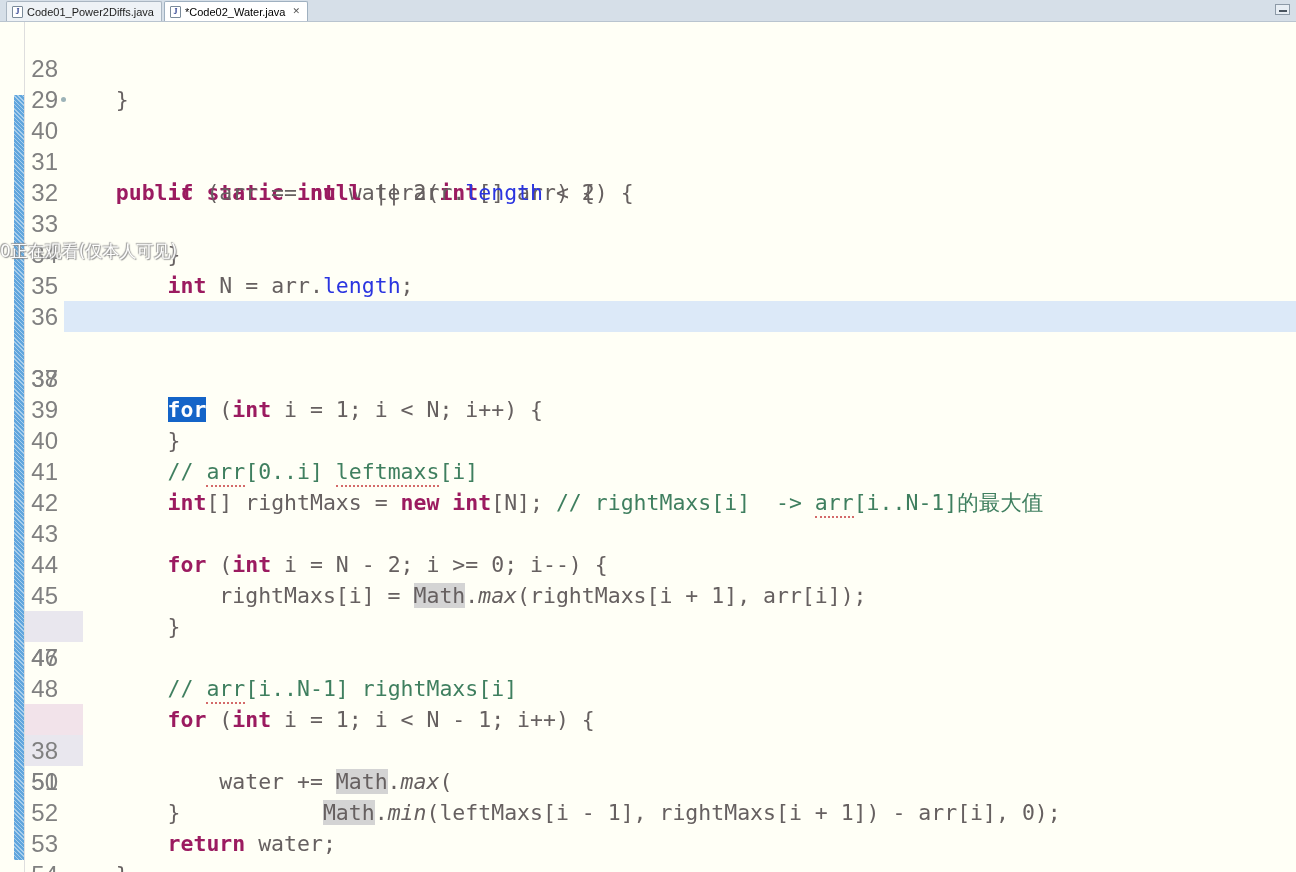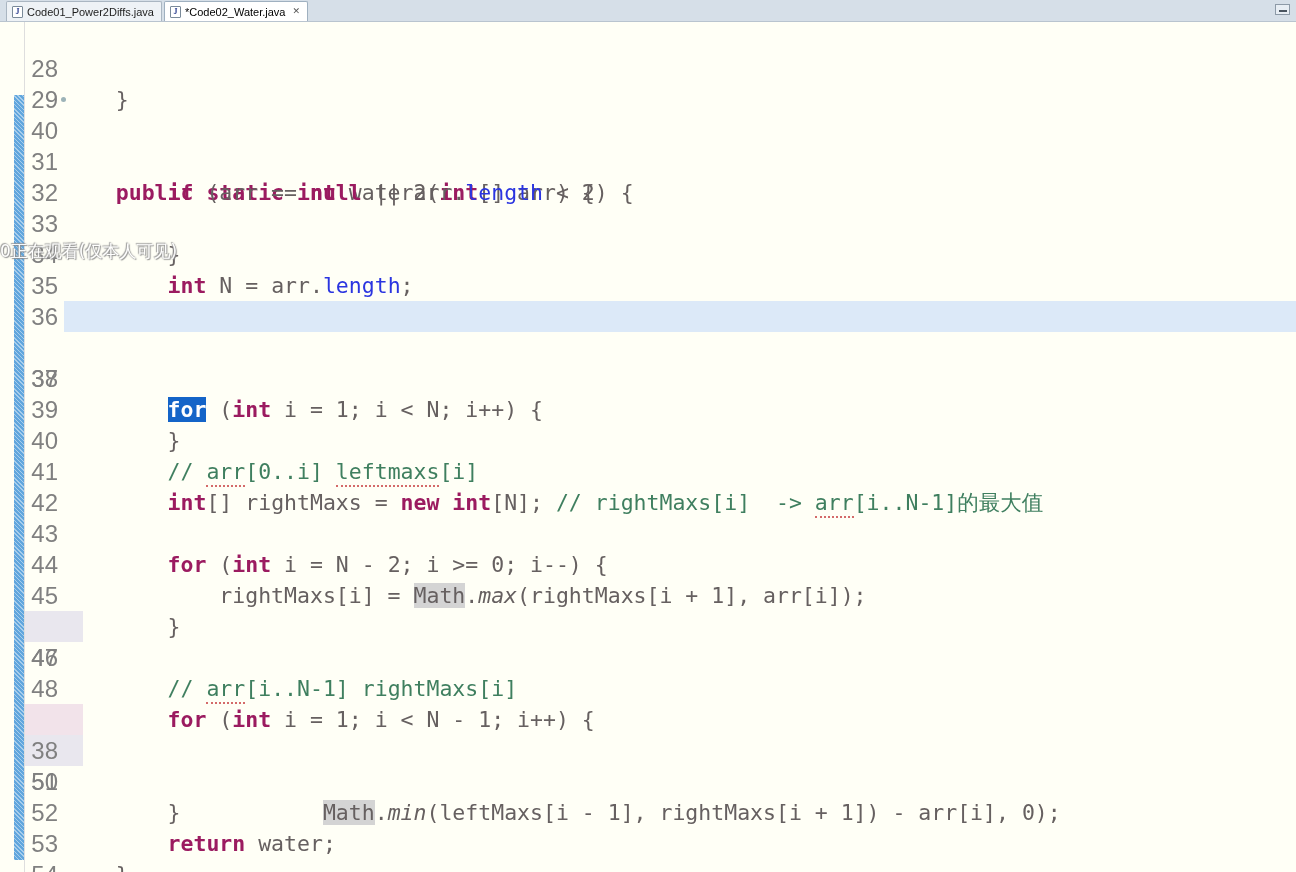--- a/index.html
+++ b/index.html
@@ -308,20 +308,21 @@
     </div>
 
     <div class="row" style="top:620px;position:absolute;width:1296px">
       <span class="ln">48</span>
       <span class="code">        <span class="kw">for</span> (<span class="kw">int</span> i = 1; i &lt; N - 1; i++) {</span>
     </div>
 
     <div class="row" style="top:651px;position:absolute;width:1296px">
       <span class="lnbg" style="background:#f2e3ea"></span>
       <span class="ln">38</span>
+      <span class="code">            water += <span class="occ">Math</span>.<span class="ital">max</span>(</span>
     </div>
 
     <div class="row" style="top:682px;position:absolute;width:1296px">
       <span class="lnbg" style="background:#e9e7ee"></span>
       <span class="ln">50</span>
       <span class="code">                    <span class="occ">Math</span>.<span class="ital">min</span>(leftMaxs[i - 1], rightMaxs[i + 1]) - arr[i], 0);</span>
     </div>
 
     <div class="row" style="top:713px;position:absolute;width:1296px">
       <span class="ln">51</span>

